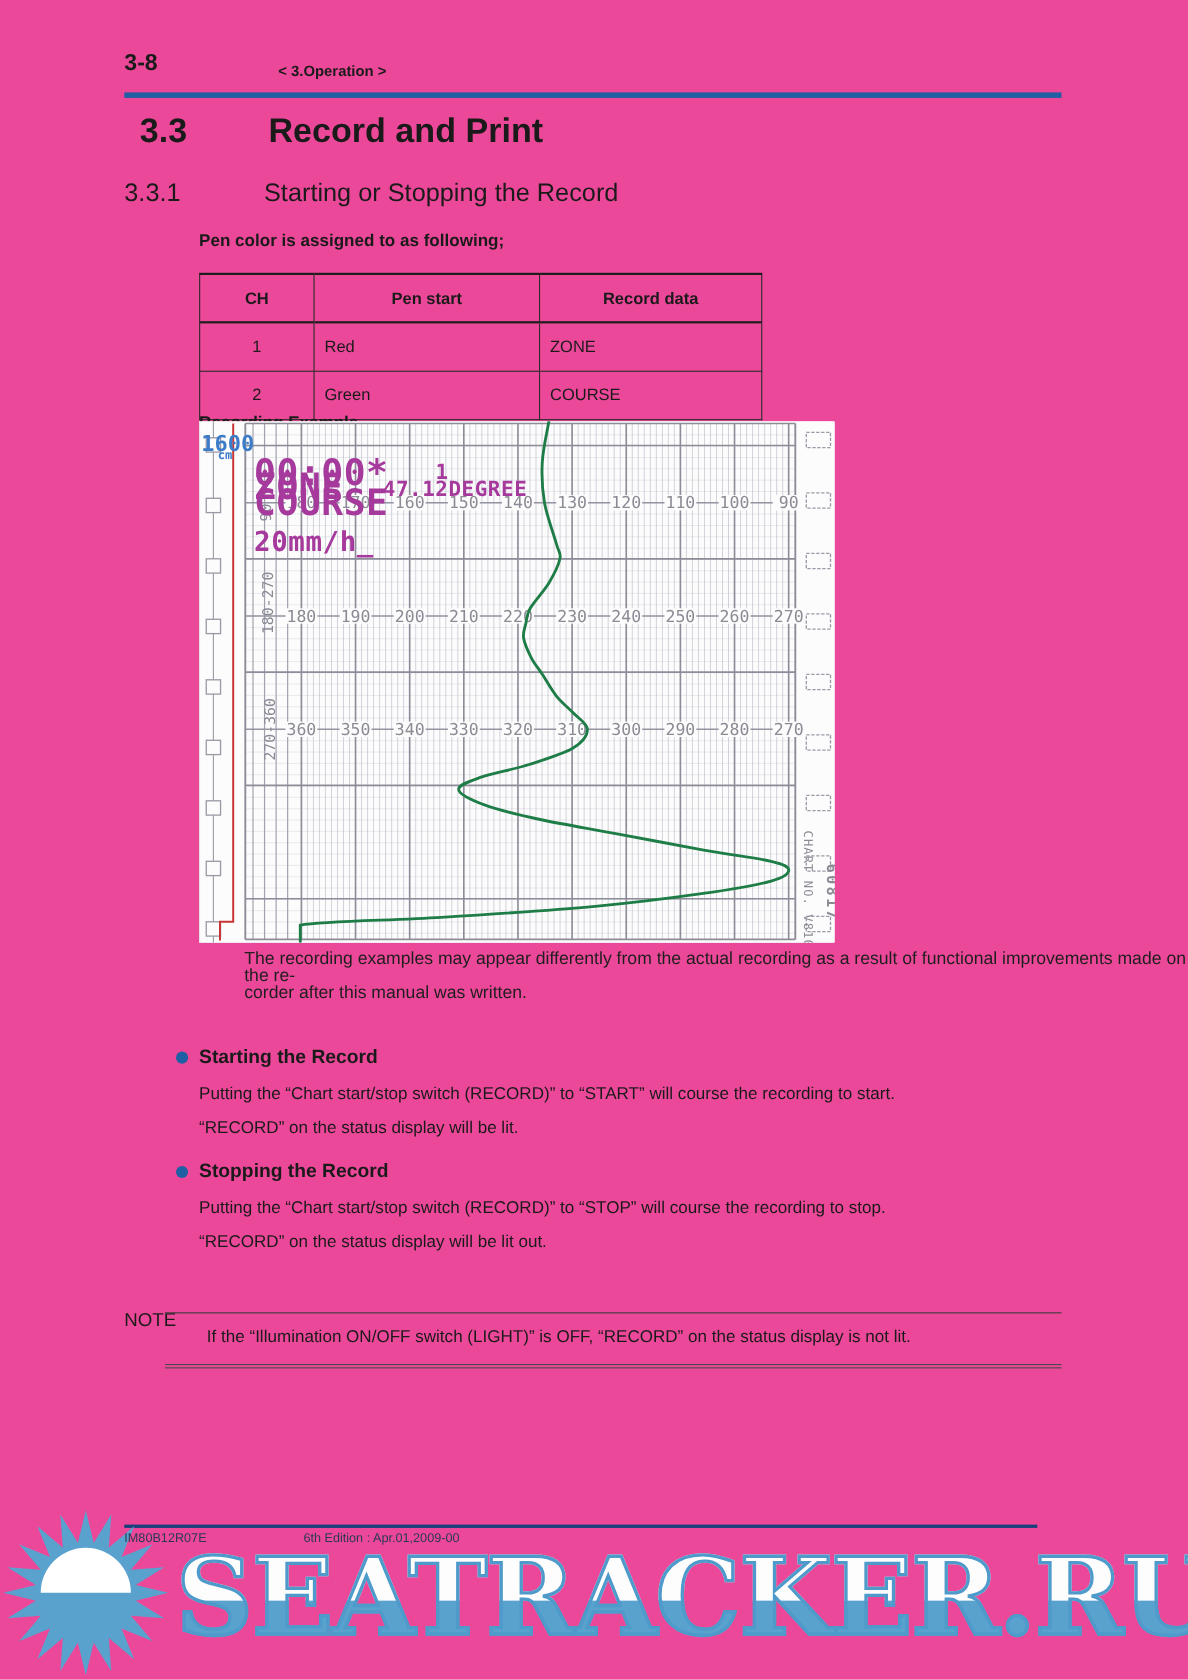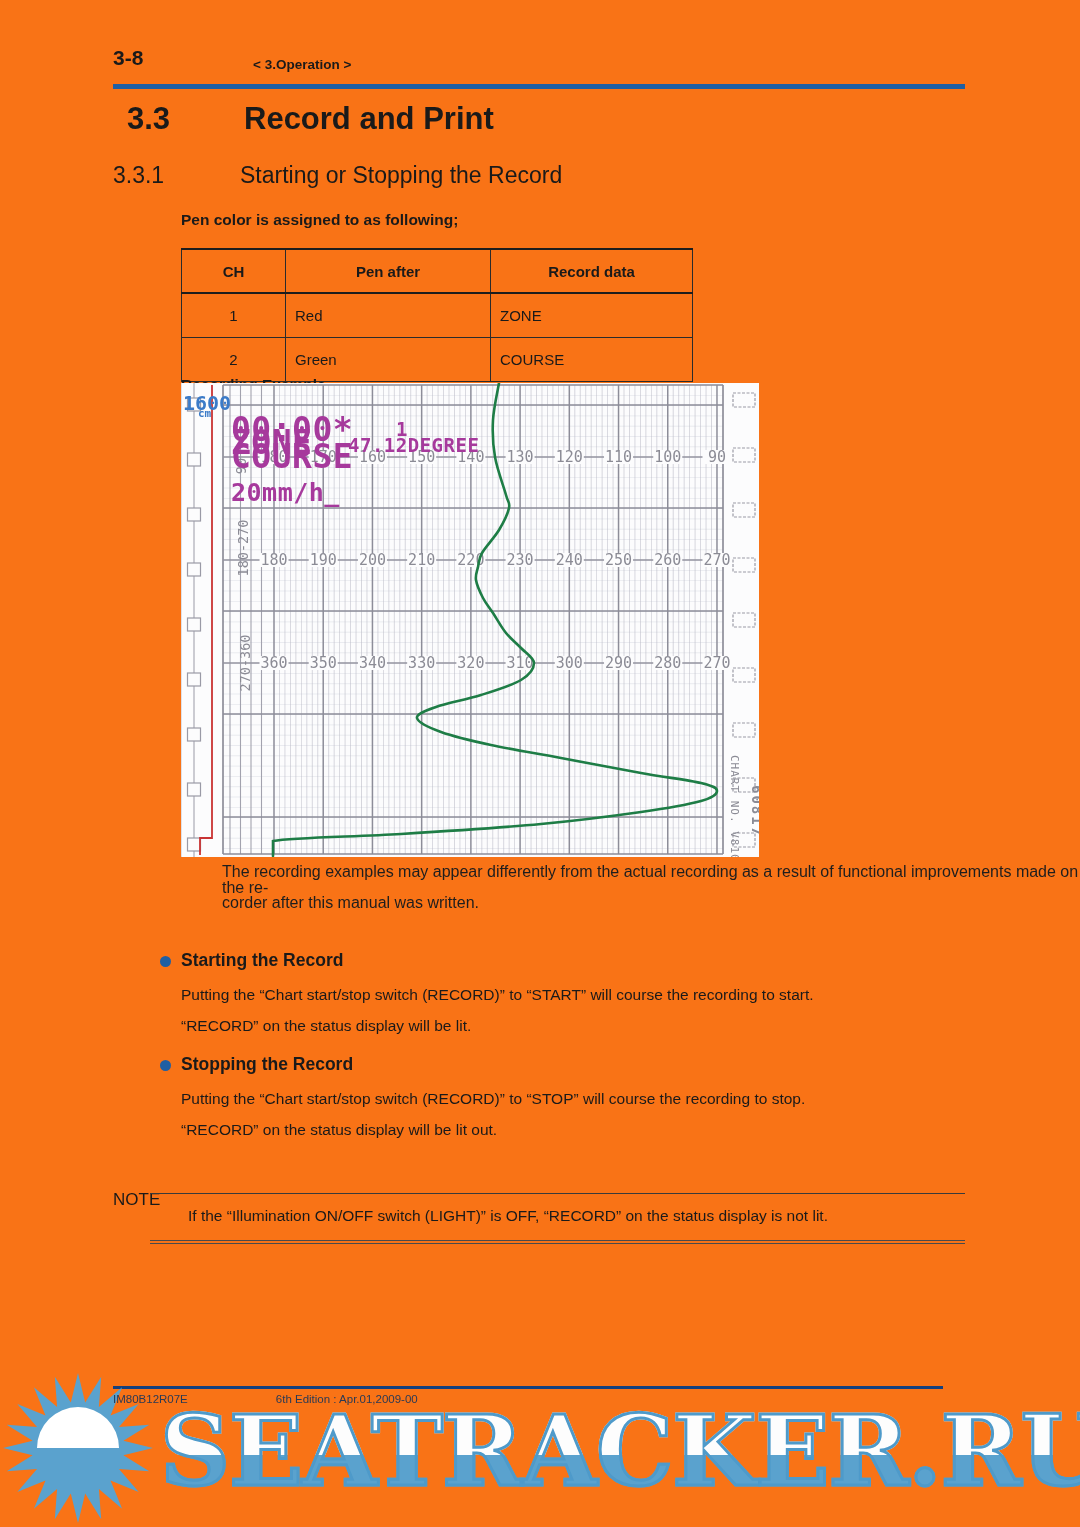--- a/index.html
+++ b/index.html
@@ -1,18 +1,18 @@
 <!DOCTYPE html>
 <html><head>
 <meta charset="utf-8">
 <style>
   * { margin:0; padding:0; box-sizing:border-box; }
   html,body { background:#ffffff; }
   .page {
-    position:relative; width:1080px; height:1527px; background:#f97316;
+    position:relative; width:1080px; height:1527px; background:#ec4899;
     font-family:"Liberation Sans", sans-serif; color:#1a1a1a; overflow:hidden;
   }
   .abs { position:absolute; }
 
   
   .pg-num { left:113px; top:46px; font-size:21px; font-weight:bold; }
   .chapter { left:253px; top:57px; font-size:13.5px; font-weight:bold; }
   .header-rule { left:113px; top:84px; width:852px; height:4.5px; background:#1f5fa3; }
 
   
@@ -99,21 +99,21 @@
   <div class="abs intro">Pen color is assigned to as following;</div>
   <table class="abs pen-table">
     <colgroup>
         <col class="col-ch">
         <col class="col-pen">
         <col class="col-rec">
       </colgroup>
     <tbody>
         <tr>
       <th>CH</th>
-      <th>Pen after</th>
+      <th>Pen start</th>
       <th>Record data</th>
     </tr>
     <tr>
       <td class="c">1</td>
       <td>Red</td>
       <td>ZONE</td>
     </tr>
     <tr>
       <td class="c">2</td>
       <td>Green</td>

